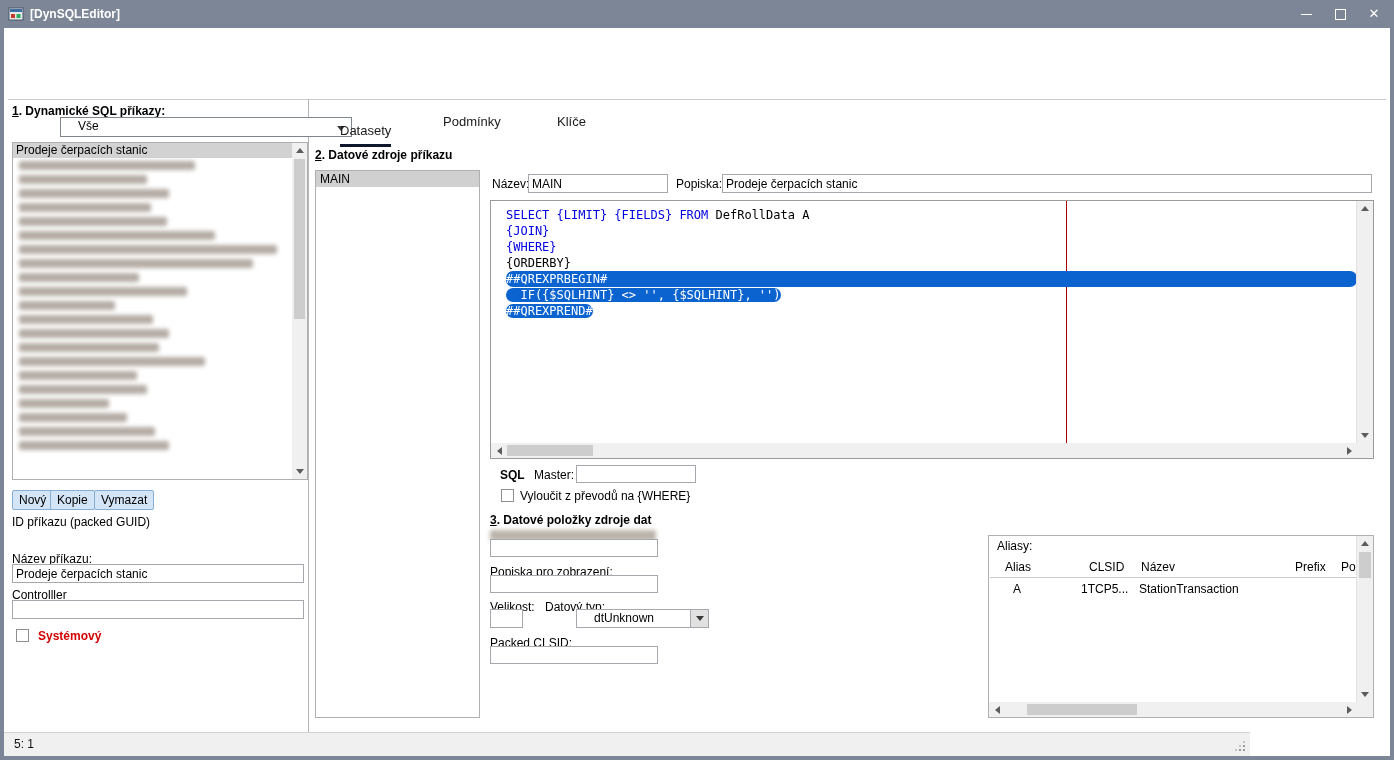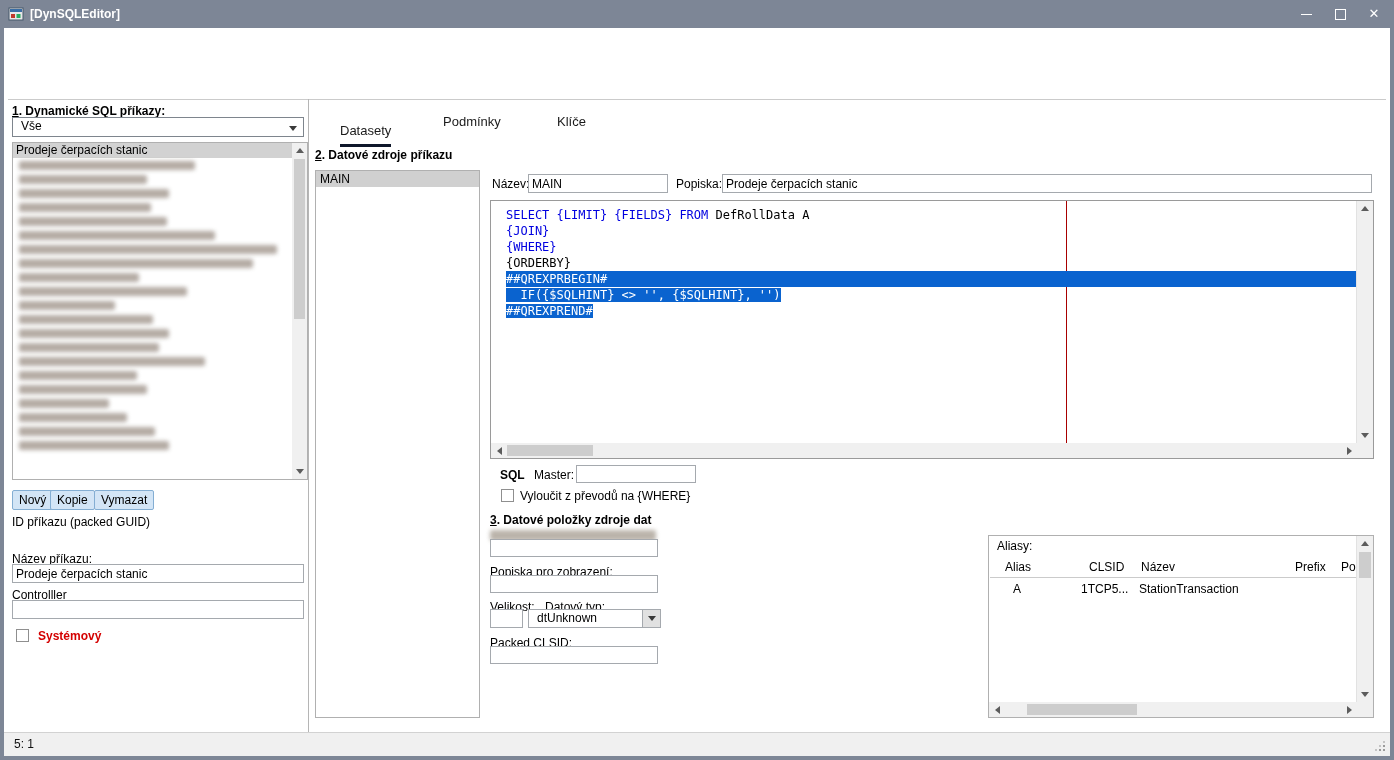--- a/index.html
+++ b/index.html
@@ -15,34 +15,34 @@
   .maxbox{width:9px;height:9px;border:1px solid #fff;}
   .xglyph{color:#fff;font-size:13px;line-height:12px;}
   
   .client{position:absolute;left:4px;top:28px;width:1386px;height:728px;background:#fff;}
   .menubar{position:absolute;left:0;top:0;width:1386px;height:22px;background:#fff;display:flex;align-items:center;padding-left:4px;box-sizing:border-box;}
   .menuitem{font-size:12px;color:#000;padding:0 10px;line-height:22px;}
   .tabstrip{position:absolute;left:0;top:22px;width:1386px;height:46px;background:#bfbfbf;}
   .maintab{position:absolute;top:30px;font-size:13px;color:#1a1a1a;padding-bottom:6px;white-space:nowrap;}
   .maintab.active{border-bottom:3px solid #a23c3c;}
   .content{position:absolute;left:0;top:68px;width:1386px;height:636px;background:#fff;}
-  .statusbar{position:absolute;left:0;top:704px;width:1386px;height:24px;background:#f0f0f0;border-top:1px solid #d2d2d2;box-sizing:border-box;}
+  .statusbar{position:absolute;left:0;top:704px;width:1246px;height:24px;background:#f0f0f0;border-top:1px solid #d2d2d2;box-sizing:border-box;}
   .statustext{position:absolute;left:10px;top:4px;font-size:12px;color:#111;}
   .grip{position:absolute;right:5px;bottom:5px;width:2px;height:2px;background:#9a9a9a;
     box-shadow:-4px 0 #9a9a9a,-8px 0 #c4c4c4,0 -4px #9a9a9a,-4px -4px #c4c4c4,0 -8px #c4c4c4;}
   
   .lbl{position:absolute;font-size:12px;color:#000;white-space:nowrap;}
   .b{font-weight:bold;}
   .mn{text-decoration:underline;}
   .inp{position:absolute;border:1px solid #a5a9ae;background:#fff;height:19px;box-sizing:border-box;
     font-family:"Liberation Sans",sans-serif;font-size:12px;padding:0 3px;color:#000;outline:none;}
   .btn{position:absolute;height:20px;background:#d3e5f6;border:1px solid #84aed3;border-radius:2px;
     font-size:12px;line-height:18px;padding:0 6px;box-sizing:border-box;white-space:nowrap;}
   .cbx{position:absolute;width:13px;height:13px;background:#fff;border:1px solid #8f8f8f;box-sizing:border-box;}
-  .combo{position:absolute;background:#fff;border:1px solid #7e858d;box-sizing:border-box;font-size:12px;line-height:17px;padding-left:8px;}
+  .combo{position:absolute;background:#fff;border:1px solid #7e858d;box-sizing:border-box;font-size:12px;line-height:17px;padding-left:17px;margin-left:48px;}
   .tri-d{width:0;height:0;border-left:4px solid transparent;border-right:4px solid transparent;border-top:5px solid #3a3a3a;}
   .tri-u{width:0;height:0;border-left:4px solid transparent;border-right:4px solid transparent;border-bottom:5px solid #5c5c5c;}
   .tri-dn{width:0;height:0;border-left:4px solid transparent;border-right:4px solid transparent;border-top:5px solid #5c5c5c;}
   .tri-l{width:0;height:0;border-top:4px solid transparent;border-bottom:4px solid transparent;border-right:5px solid #5c5c5c;}
   .tri-r{width:0;height:0;border-top:4px solid transparent;border-bottom:4px solid transparent;border-left:5px solid #5c5c5c;}
   .vscroll{position:absolute;background:#f0f0f0;width:15px;}
   .hscroll{position:absolute;background:#f0f0f0;height:15px;}
   .sb-vbtn{position:absolute;left:0;width:100%;height:15px;display:flex;align-items:center;justify-content:center;}
   .sb-hbtn{position:absolute;top:0;height:100%;width:16px;display:flex;align-items:center;justify-content:center;}
   .sb-vthumb{position:absolute;left:2px;right:2px;background:#cdcdcd;}
@@ -63,21 +63,21 @@
   .dslist{position:absolute;left:311px;top:74px;width:165px;height:548px;border:1px solid #b0b0b0;background:#fff;box-sizing:border-box;}
   .dsrow{height:16px;font-size:12px;line-height:16px;padding-left:4px;background:#d0d0d0;}
   
   .editor{position:absolute;left:486px;top:104px;width:884px;height:259px;border:1px solid #9a9a9a;background:#fff;box-sizing:border-box;}
   .margin-line{position:absolute;left:575px;top:0;bottom:15px;width:1px;background:#a80000;}
   .ed-text{position:absolute;left:0;top:0;right:16px;bottom:15px;overflow:hidden;
     font-family:"DejaVu Sans Mono",monospace;font-size:12px;line-height:16px;padding:6px 0 0 15px;white-space:pre;}
   .code-line{min-height:16px;}
   .t-kw{color:#0000e0;}
   .t-pl{color:#000;}
-  .code-line.sel .hl{background:#0a63cf;}
+  .code-line.sel .hl{background:#0a63cf;border-radius:7px;}
   .code-line.sel .hl span{color:#fff;}
   .code-line.full .hl{display:block;}
   .ed-v{right:0;top:0;bottom:15px;border-left:1px solid #e2e2e2;width:16px;}
   .ed-h{left:0;bottom:0;right:16px;}
   .ed-corner{position:absolute;right:0;bottom:0;width:16px;height:15px;background:#f0f0f0;}
   
   .aliasbox{position:absolute;left:984px;top:439px;width:386px;height:183px;border:1px solid #b0b0b0;background:#fff;box-sizing:border-box;}
   .acell{position:absolute;font-size:12px;color:#000;white-space:nowrap;}
 </style>
 </head>

